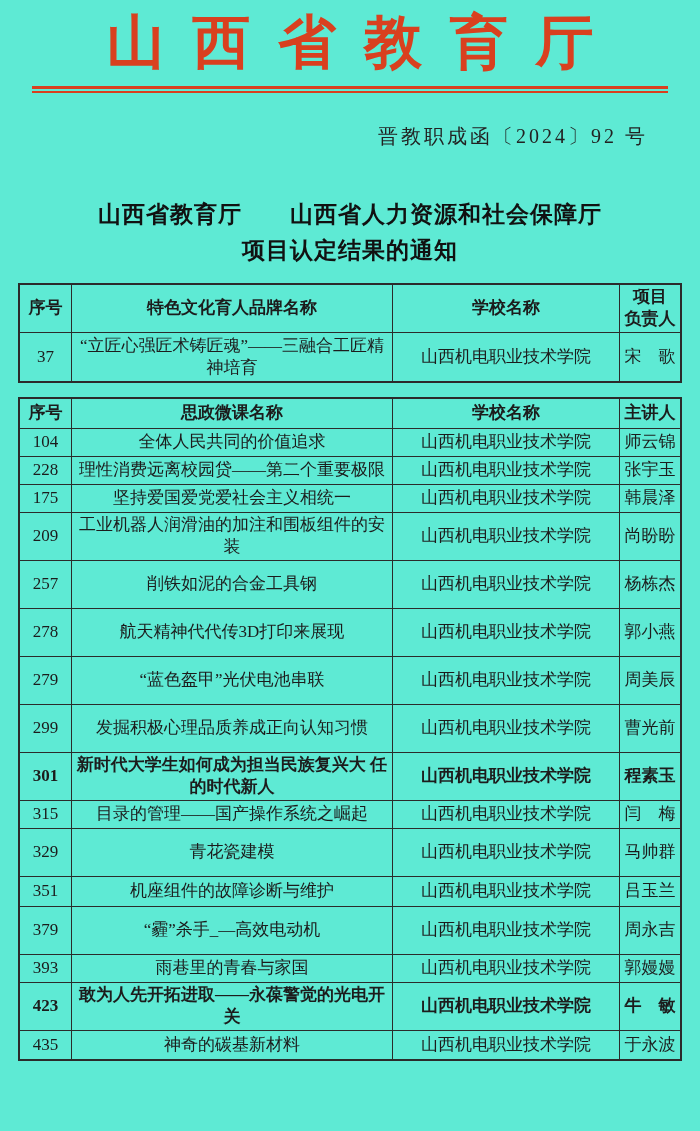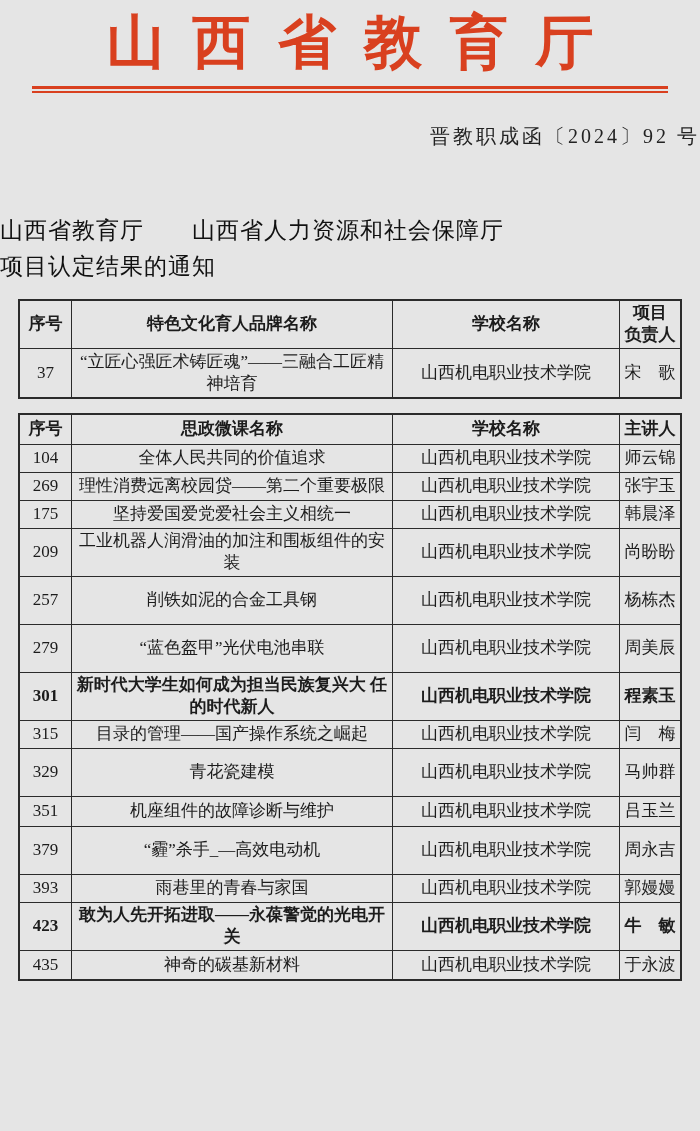--- a/index.html
+++ b/index.html
@@ -1,20 +1,20 @@
 <!DOCTYPE html>
 <html lang="zh"><head>
 <meta charset="utf-8">
 <style>
   html,body{margin:0;padding:0;background:#ffffff;}
   .page{
     position:relative;
     width:700px;height:1131px;
     margin:0 auto;
-    background:#e5e5e5;
+    background:#5eead4;
     overflow:hidden;
     font-family:"Liberation Serif","DejaVu Serif",serif;
     color:#1c1c1c;
   }
   
   .letterhead{
     margin-top:8px;
     text-align:center;
     font-size:58px;
     font-weight:bold;
@@ -29,30 +29,31 @@
     margin:8px auto 0 auto;
     height:2px;
     border-top:3px solid;
     border-bottom:2px solid;
   }
   .doc-number{
     margin-top:30px;
     height:26px;
     line-height:26px;
     text-align:right;
+    padding-right:52px;
     font-size:20px;
     letter-spacing:3px;
     color:#222;
   }
   
   .notice-title{
-    margin-top:64px;
-    text-align:left;
+    margin-top:48px;
+    text-align:center;
     font-size:23px;
-    font-weight:normal;
+    font-weight:bold;
     line-height:36px;
     letter-spacing:1px;
     color:#111;
   }
   
   table.gov{
     border-collapse:collapse;
     margin:14px auto 0 auto;
     width:664px;
     table-layout:fixed;
@@ -140,21 +141,21 @@
         <th>学校名称</th>
         <th>主讲人</th>
       </tr>
       <tr class="rh-s">
         <td>104</td>
         <td>全体人民共同的价值追求</td>
         <td>山西机电职业技术学院</td>
         <td>师云锦</td>
       </tr>
       <tr class="rh-s">
-        <td>269</td>
+        <td>228</td>
         <td>理性消费远离校园贷——第二个重要极限</td>
         <td>山西机电职业技术学院</td>
         <td>张宇玉</td>
       </tr>
       <tr class="rh-s">
         <td>175</td>
         <td>坚持爱国爱党爱社会主义相统一</td>
         <td>山西机电职业技术学院</td>
         <td>韩晨泽</td>
       </tr>
@@ -164,24 +165,36 @@
         <td>山西机电职业技术学院</td>
         <td>尚盼盼</td>
       </tr>
       <tr class="rh-t">
         <td>257</td>
         <td>削铁如泥的合金工具钢</td>
         <td>山西机电职业技术学院</td>
         <td>杨栋杰</td>
       </tr>
       <tr class="rh-t">
+        <td>278</td>
+        <td>航天精神代代传3D打印来展现</td>
+        <td>山西机电职业技术学院</td>
+        <td>郭小燕</td>
+      </tr>
+      <tr class="rh-t">
         <td>279</td>
         <td>“蓝色盔甲”光伏电池串联</td>
         <td>山西机电职业技术学院</td>
         <td>周美辰</td>
+      </tr>
+      <tr class="rh-t">
+        <td>299</td>
+        <td>发掘积极心理品质养成正向认知习惯</td>
+        <td>山西机电职业技术学院</td>
+        <td>曹光前</td>
       </tr>
       <tr class="rh-2">
         <td>301</td>
         <td>新时代大学生如何成为担当民族复兴大 任的时代新人</td>
         <td>山西机电职业技术学院</td>
         <td>程素玉</td>
       </tr>
       <tr class="rh-s">
         <td>315</td>
         <td>目录的管理——国产操作系统之崛起</td>

